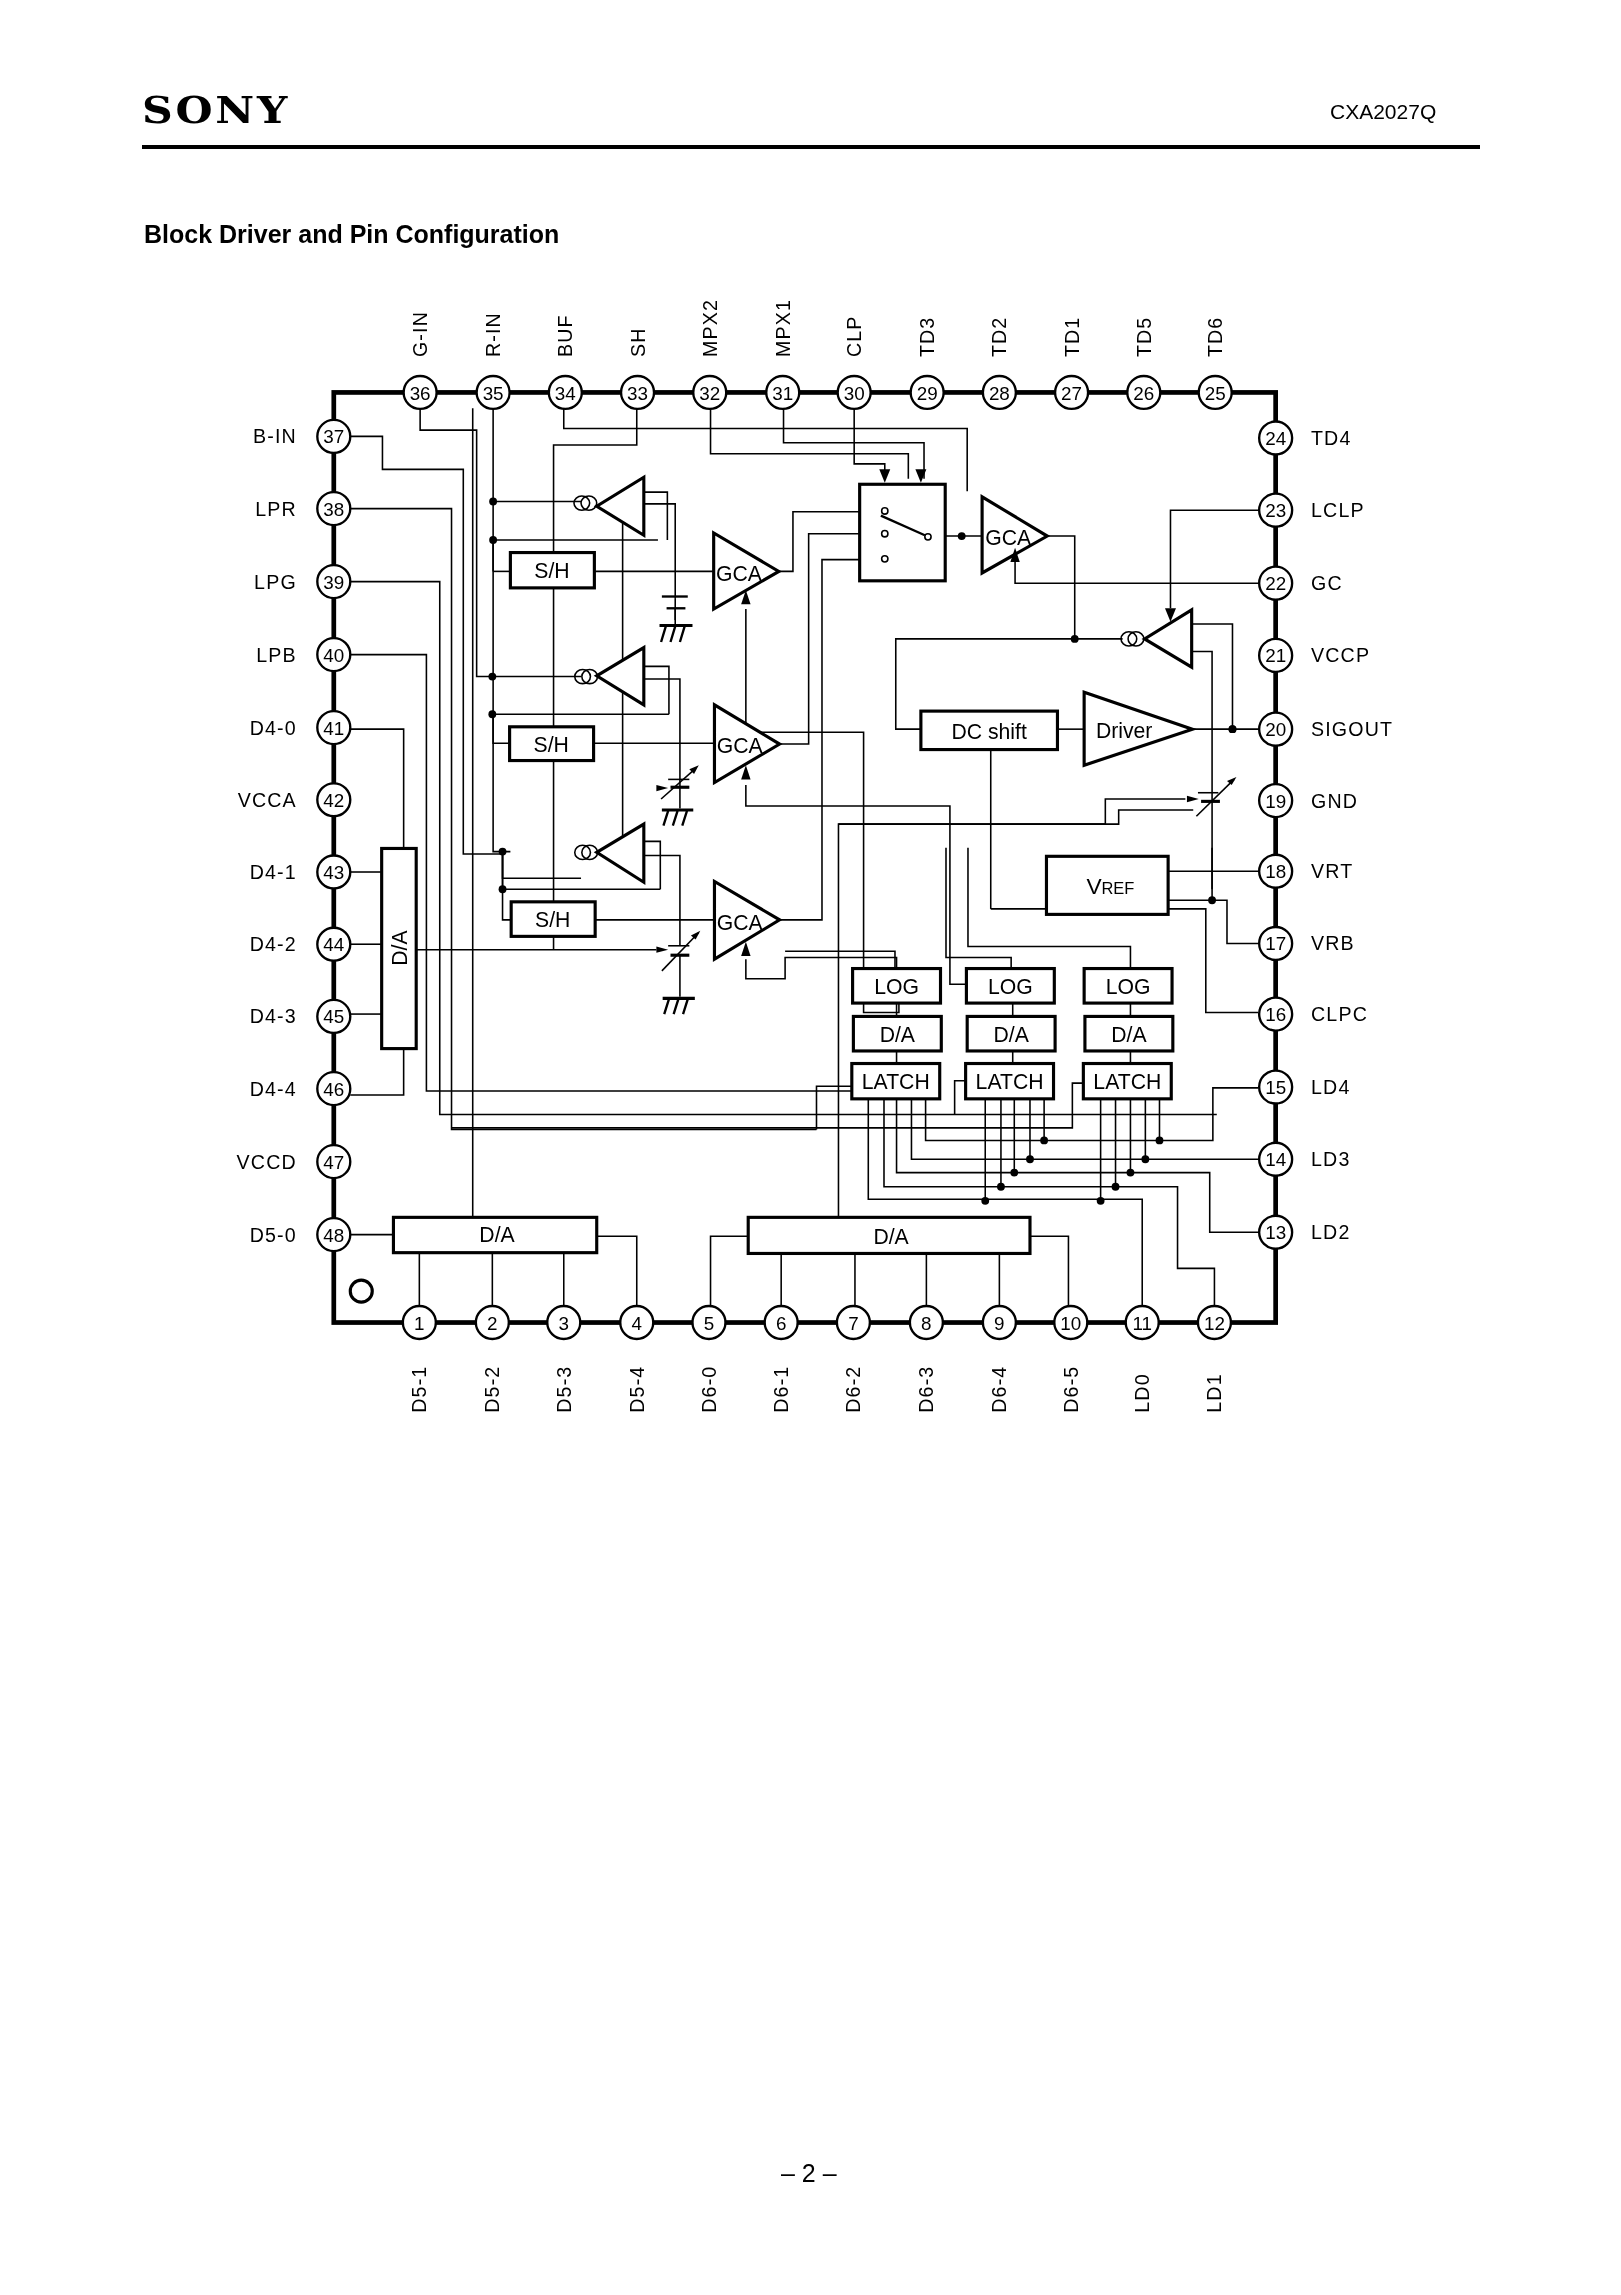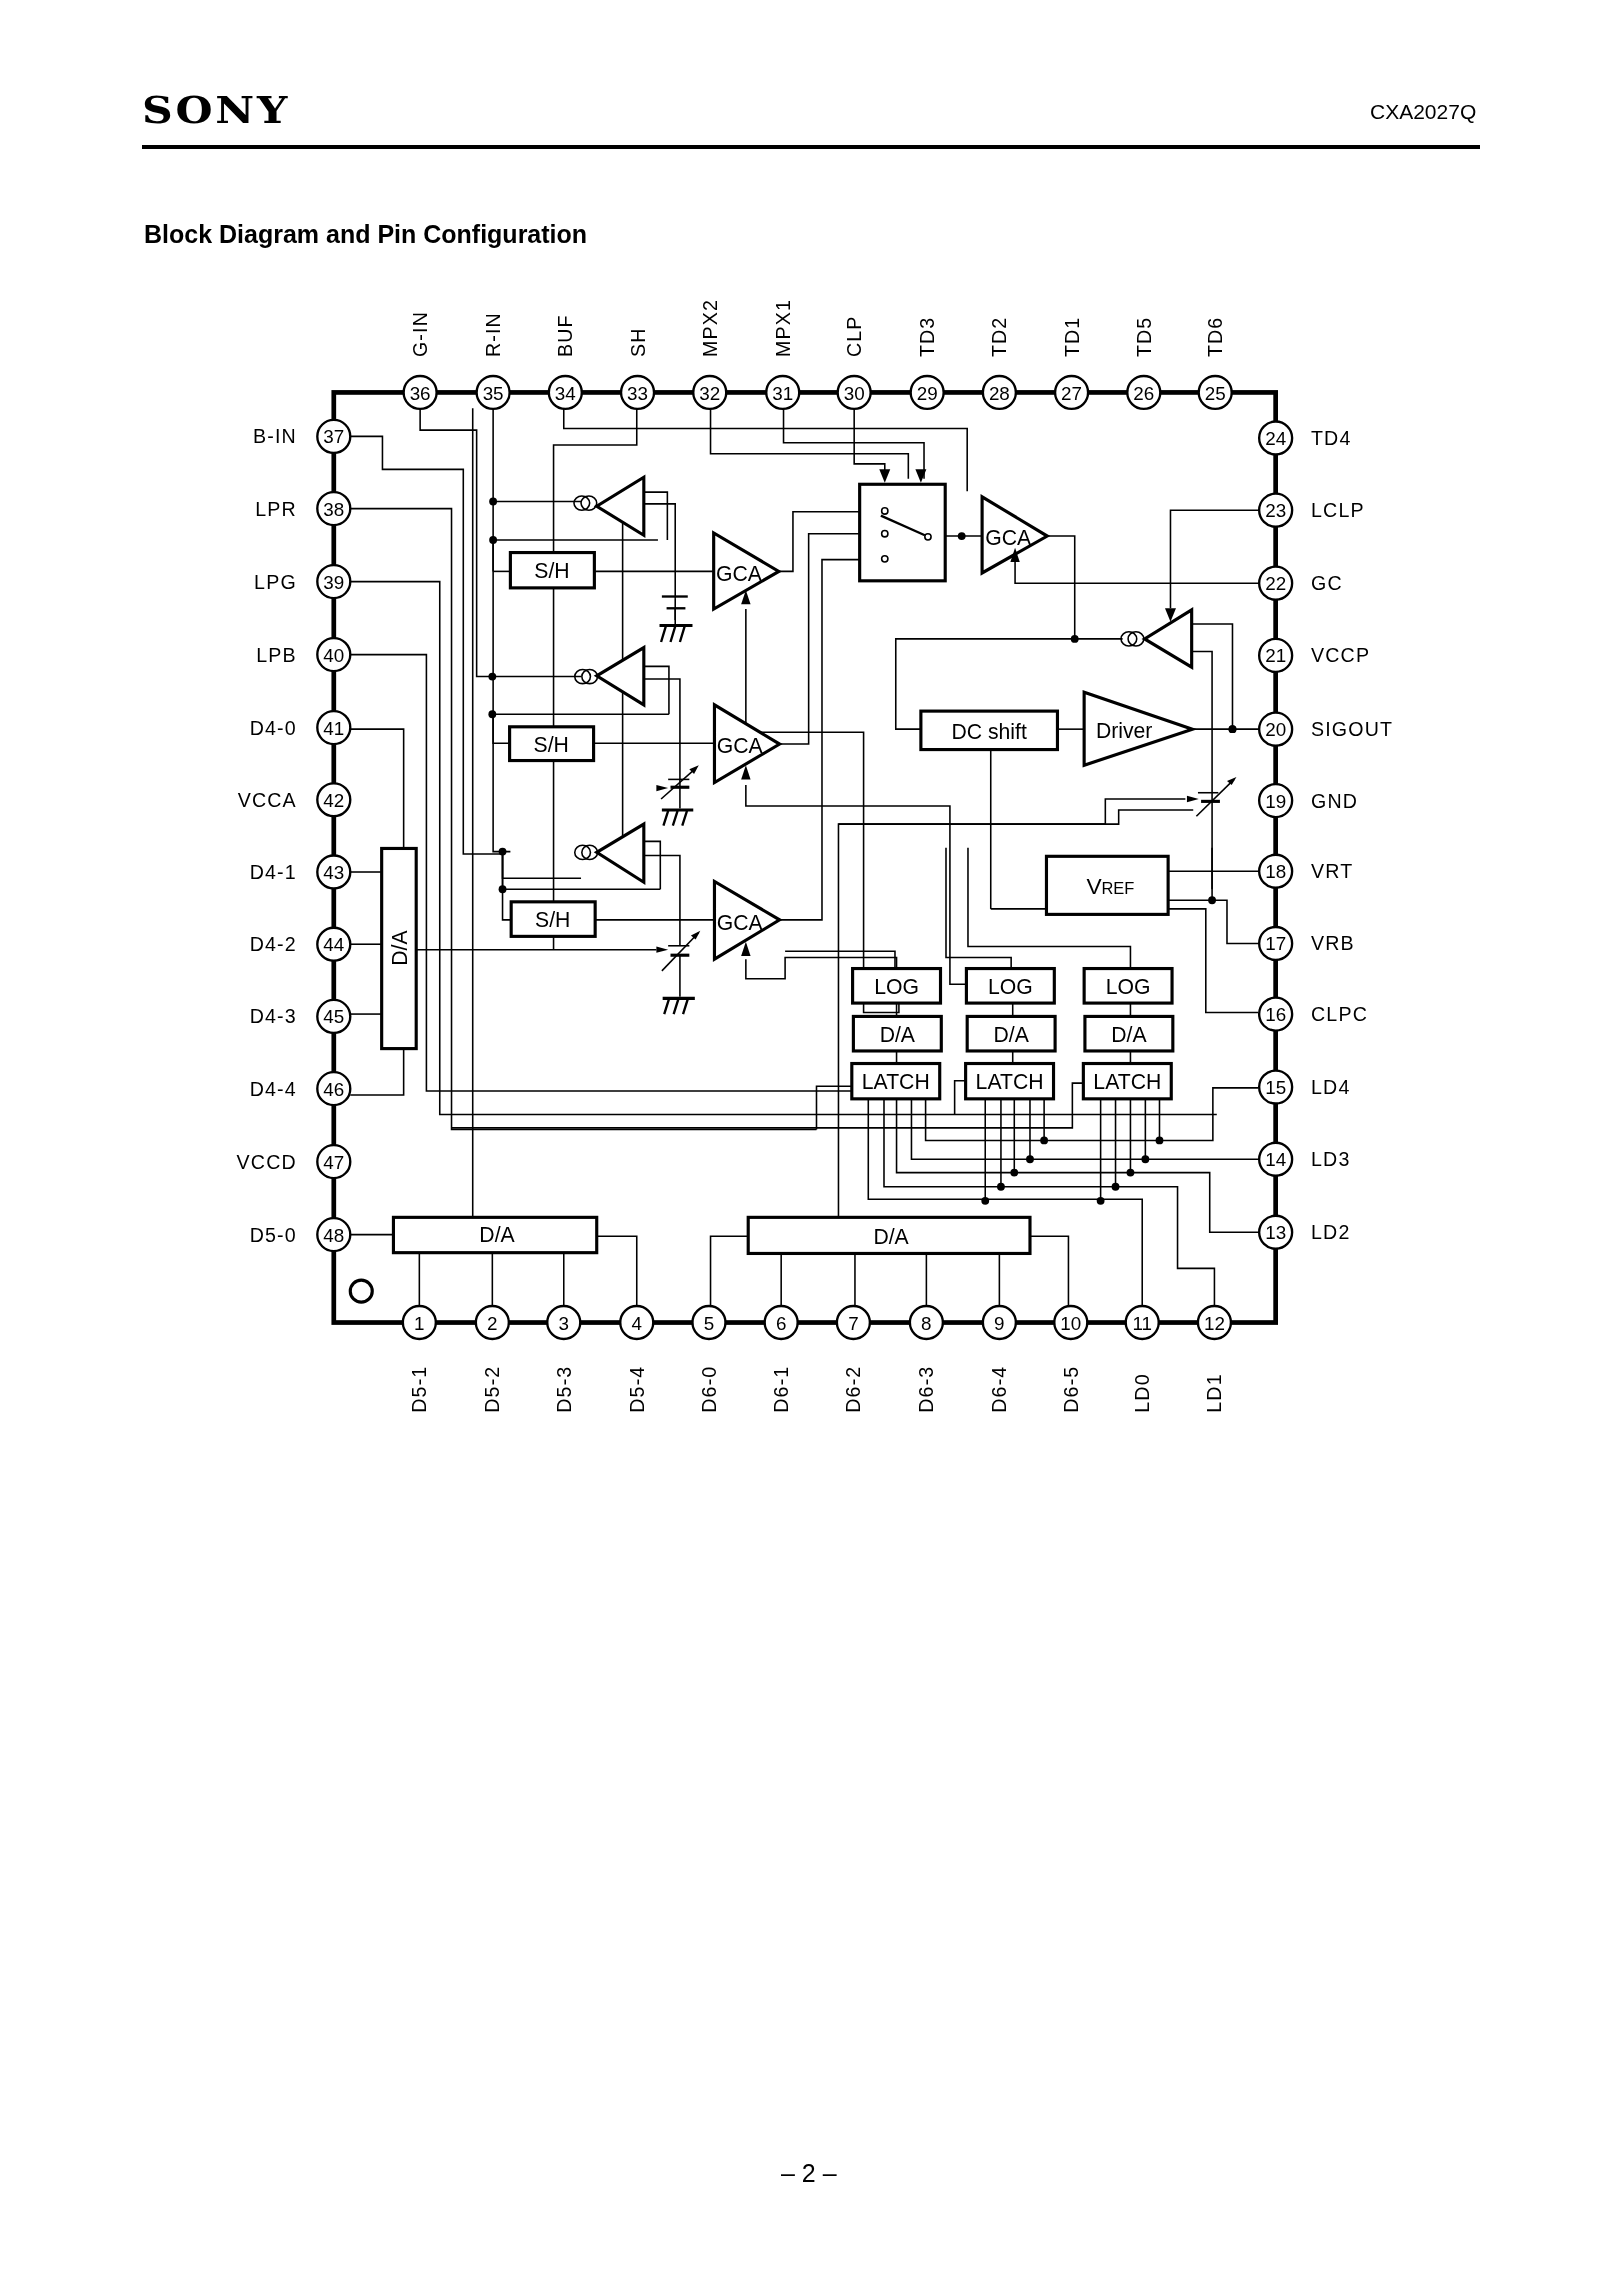--- a/index.html
+++ b/index.html
@@ -1,18 +1,18 @@
 <!DOCTYPE html>
 <html style="font-size:12.6px"><head>
 <meta charset="utf-8">
 <style>
   html,body{margin:0;padding:0;background:#fff;}
   body{width:1622px;height:2295px;position:relative;overflow:hidden;font-family:"Liberation Sans",sans-serif;color:#000;}
   .brand{position:absolute;left:142px;top:88px;font-family:"DejaVu Serif",serif;font-weight:bold;font-size:37px;letter-spacing:2.4px;transform:scaleX(1.15);transform-origin:left top;}
-  .part{position:absolute;left:1370px;top:100px;font-size:21px;}
+  .part{position:absolute;left:1330px;top:100px;font-size:21px;}
   .rule{position:absolute;left:142px;top:145px;width:1338px;height:3.9px;background:#000;}
   .title{position:absolute;left:144px;top:220px;font-size:25px;font-weight:bold;}
   .pagenum{position:absolute;left:781px;top:2159px;font-size:25px;}
   svg{position:absolute;left:0;top:0;}
   svg text{font-family:"Liberation Sans",sans-serif;}
   .pl{font-size:25px;letter-spacing:1.5px;}
   .pn{font-size:24px;}
   .bl{font-size:27px;}
   .w{stroke:#000;stroke-width:2;fill:none;}
   .thick{stroke:#000;stroke-width:6;fill:none;}
@@ -20,21 +20,21 @@
   .amp{stroke:#000;stroke-width:4;fill:#fff;}
   .pin{stroke:#000;stroke-width:3;fill:#fff;}
   .dot{fill:#000;}
 </style>
 </head>
 <body>
 
 <div class="brand">SONY</div>
 <div class="part">CXA2027Q</div>
 <div class="rule"></div>
-<div class="title">Block Diagram and Pin Configuration</div>
+<div class="title">Block Driver and Pin Configuration</div>
 
 <svg width="1622" height="2295" viewBox="0 0 2066 2924">
 
   <rect x="425" y="500" width="1200" height="1185" class="thick"></rect>
   <circle cx="460" cy="1645" r="14" stroke="#000" stroke-width="4" fill="none"></circle>
 
   <g class="w">
 
     <polyline points="535,520 535,548 607,548 607,862 630,862"></polyline>
 

